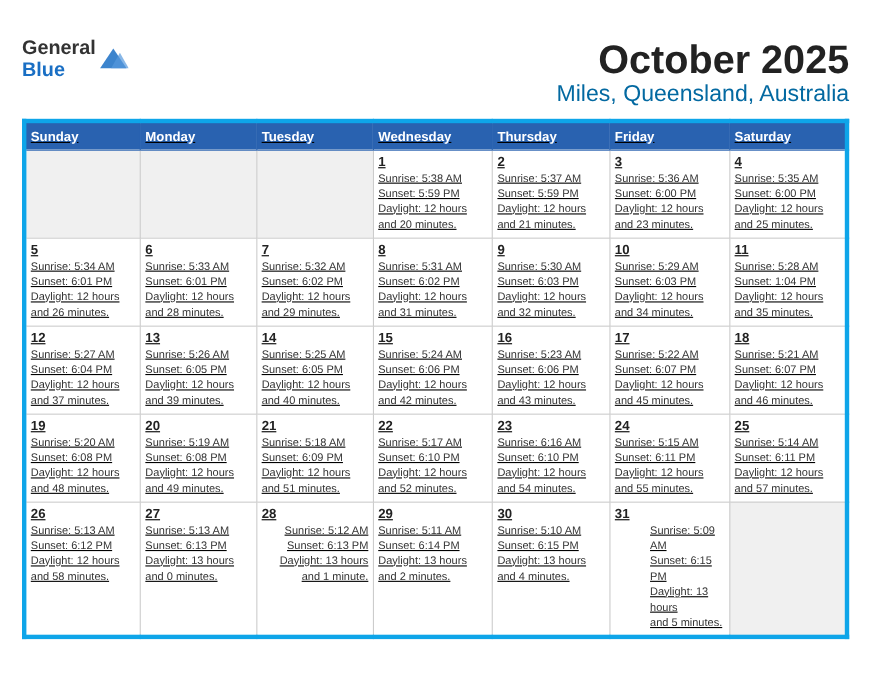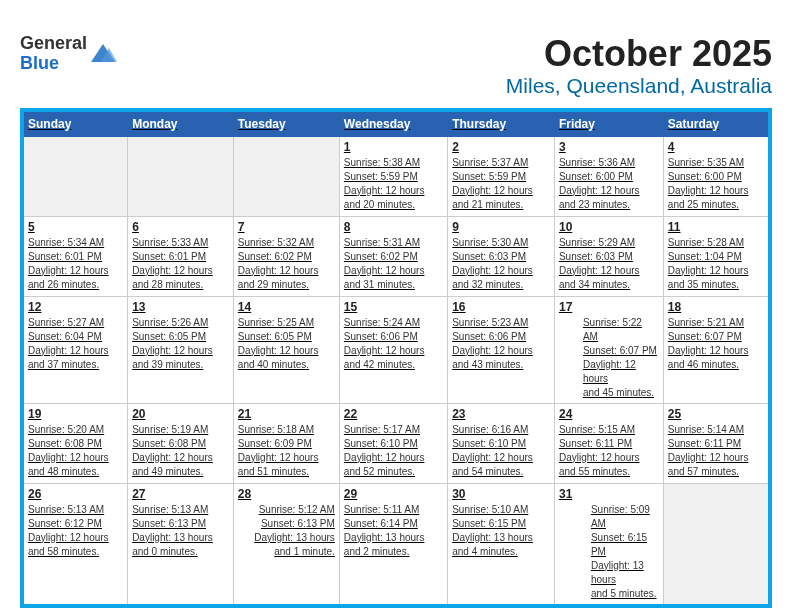--- a/index.html
+++ b/index.html
@@ -244,21 +244,21 @@
           </td>
           <td>
             <span class="day-num">16</span>
             <div class="day-info" style="white-space: pre-line;">Sunrise: 5:23 AM
 Sunset: 6:06 PM
 Daylight: 12 hours
 and 43 minutes.</div>
           </td>
           <td>
             <span class="day-num">17</span>
-            <div class="day-info" style="white-space: pre-line; margin-left: 24px;">Sunrise: 5:22 AM
+            <div class="day-info" style="white-space: pre-line;">Sunrise: 5:22 AM
 Sunset: 6:07 PM
 Daylight: 12 hours
 and 45 minutes.</div>
           </td>
           <td>
             <span class="day-num">18</span>
             <div class="day-info" style="white-space: pre-line;">Sunrise: 5:21 AM
 Sunset: 6:07 PM
 Daylight: 12 hours
 and 46 minutes.</div>

